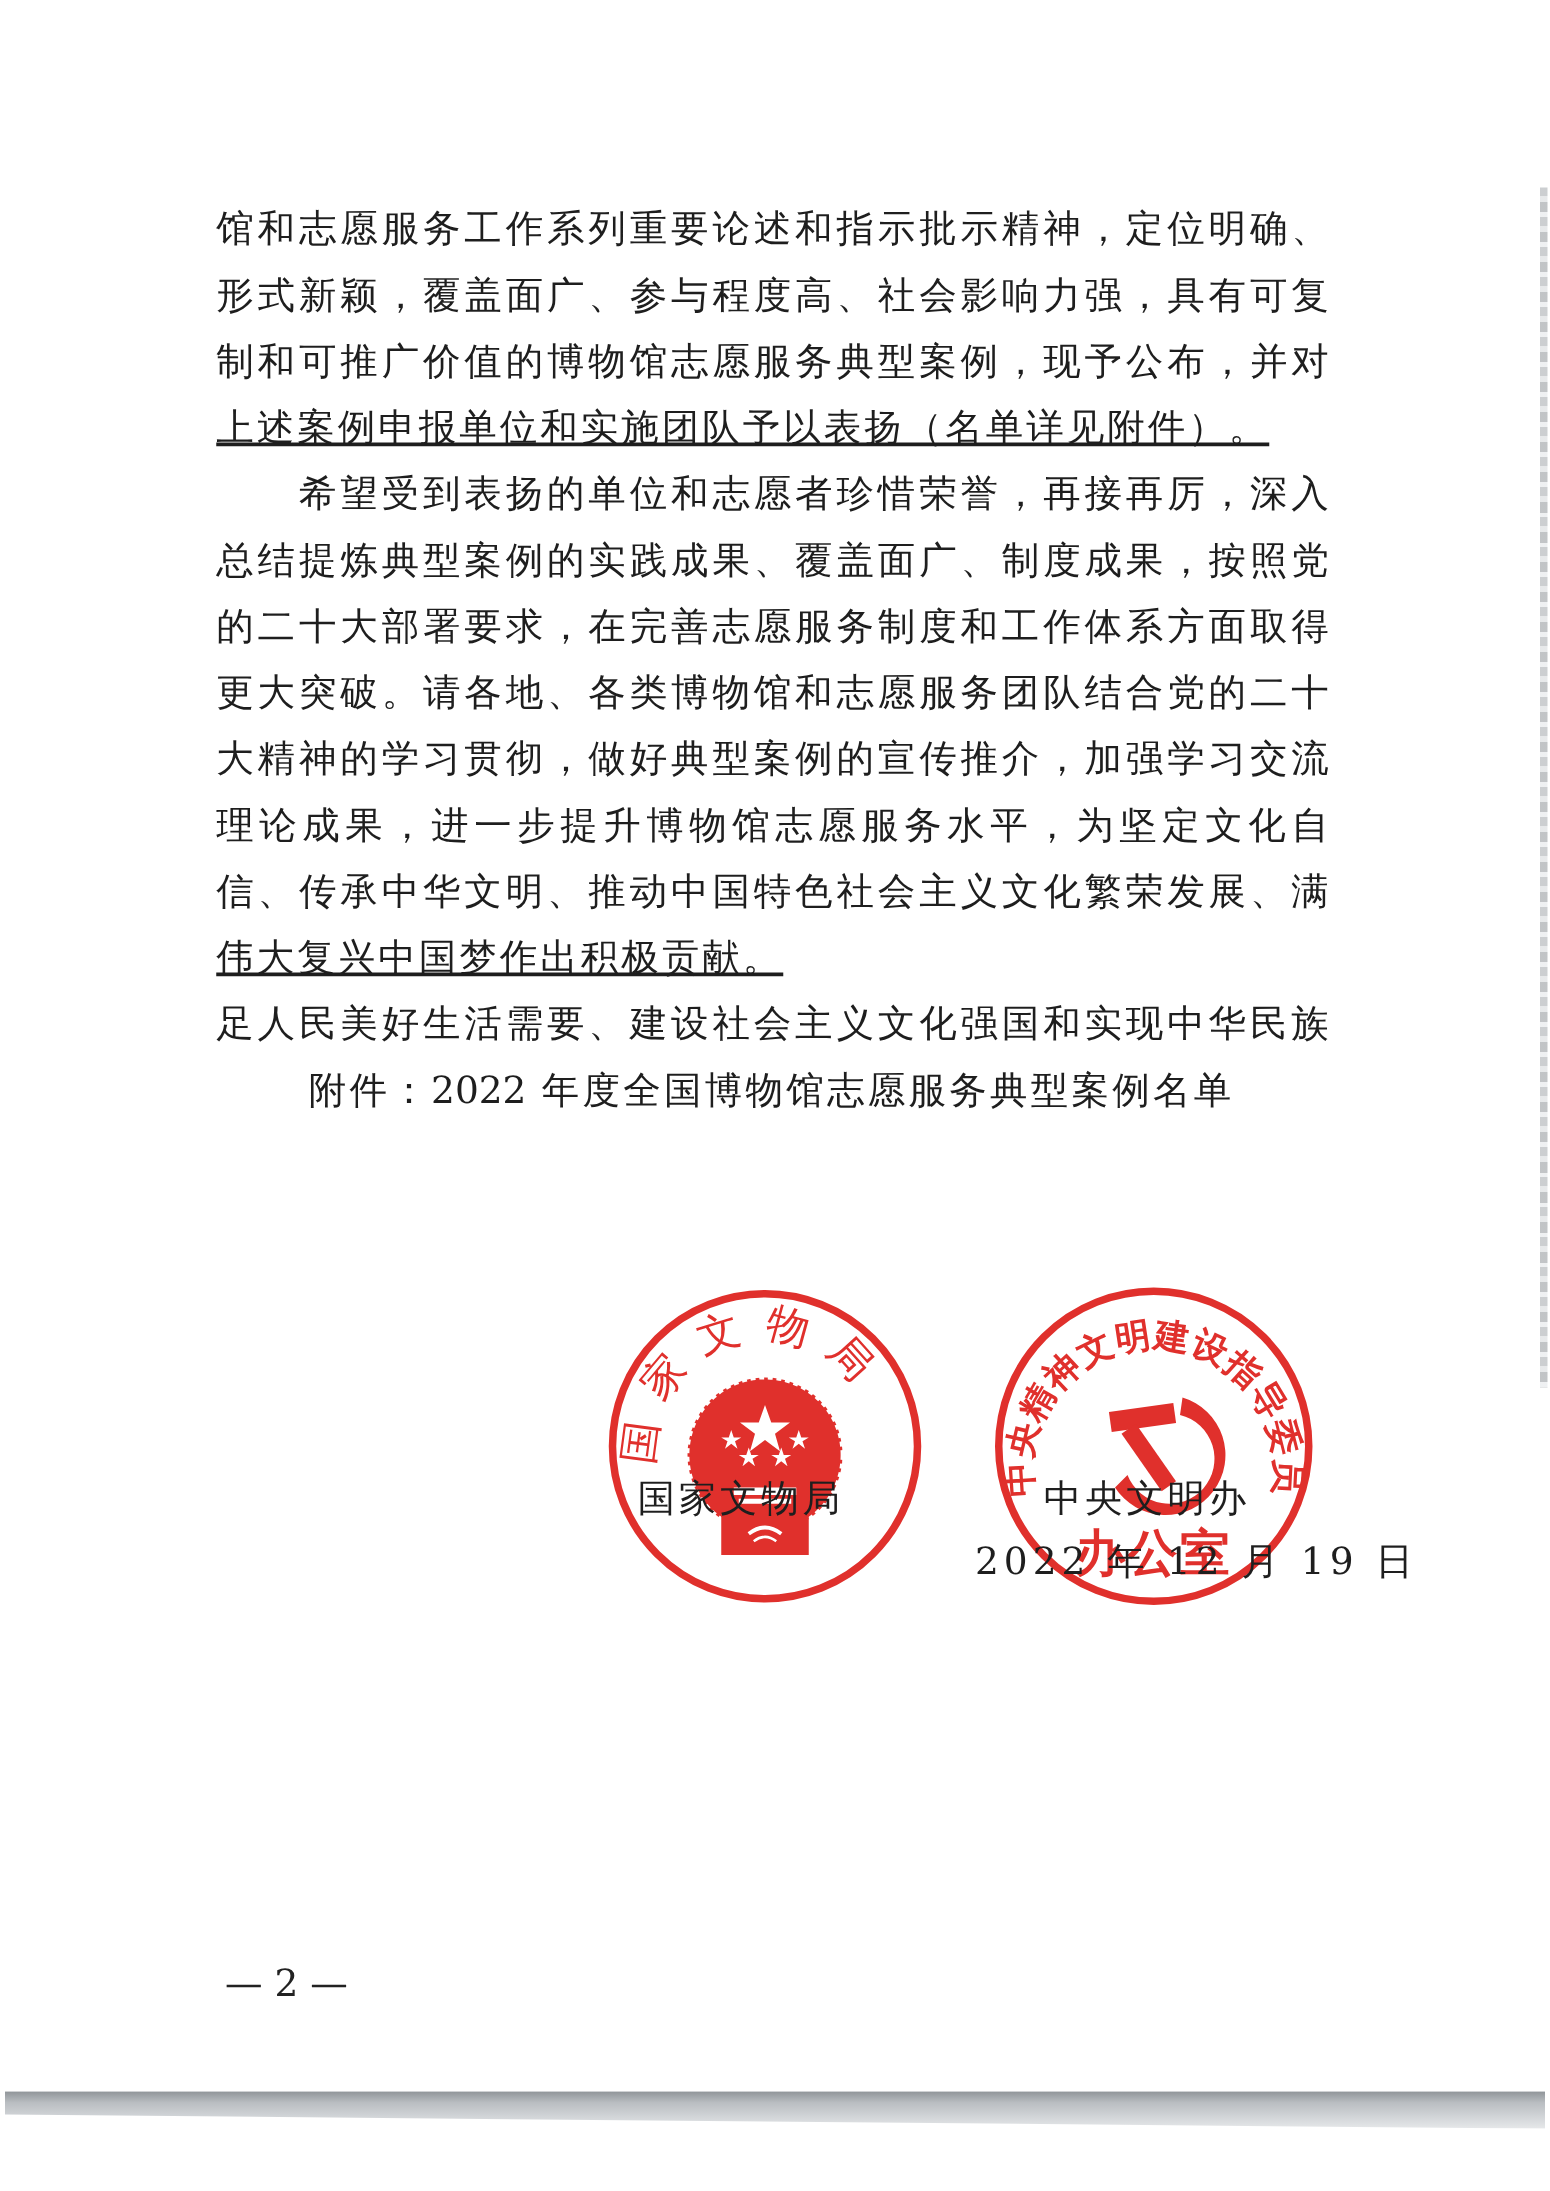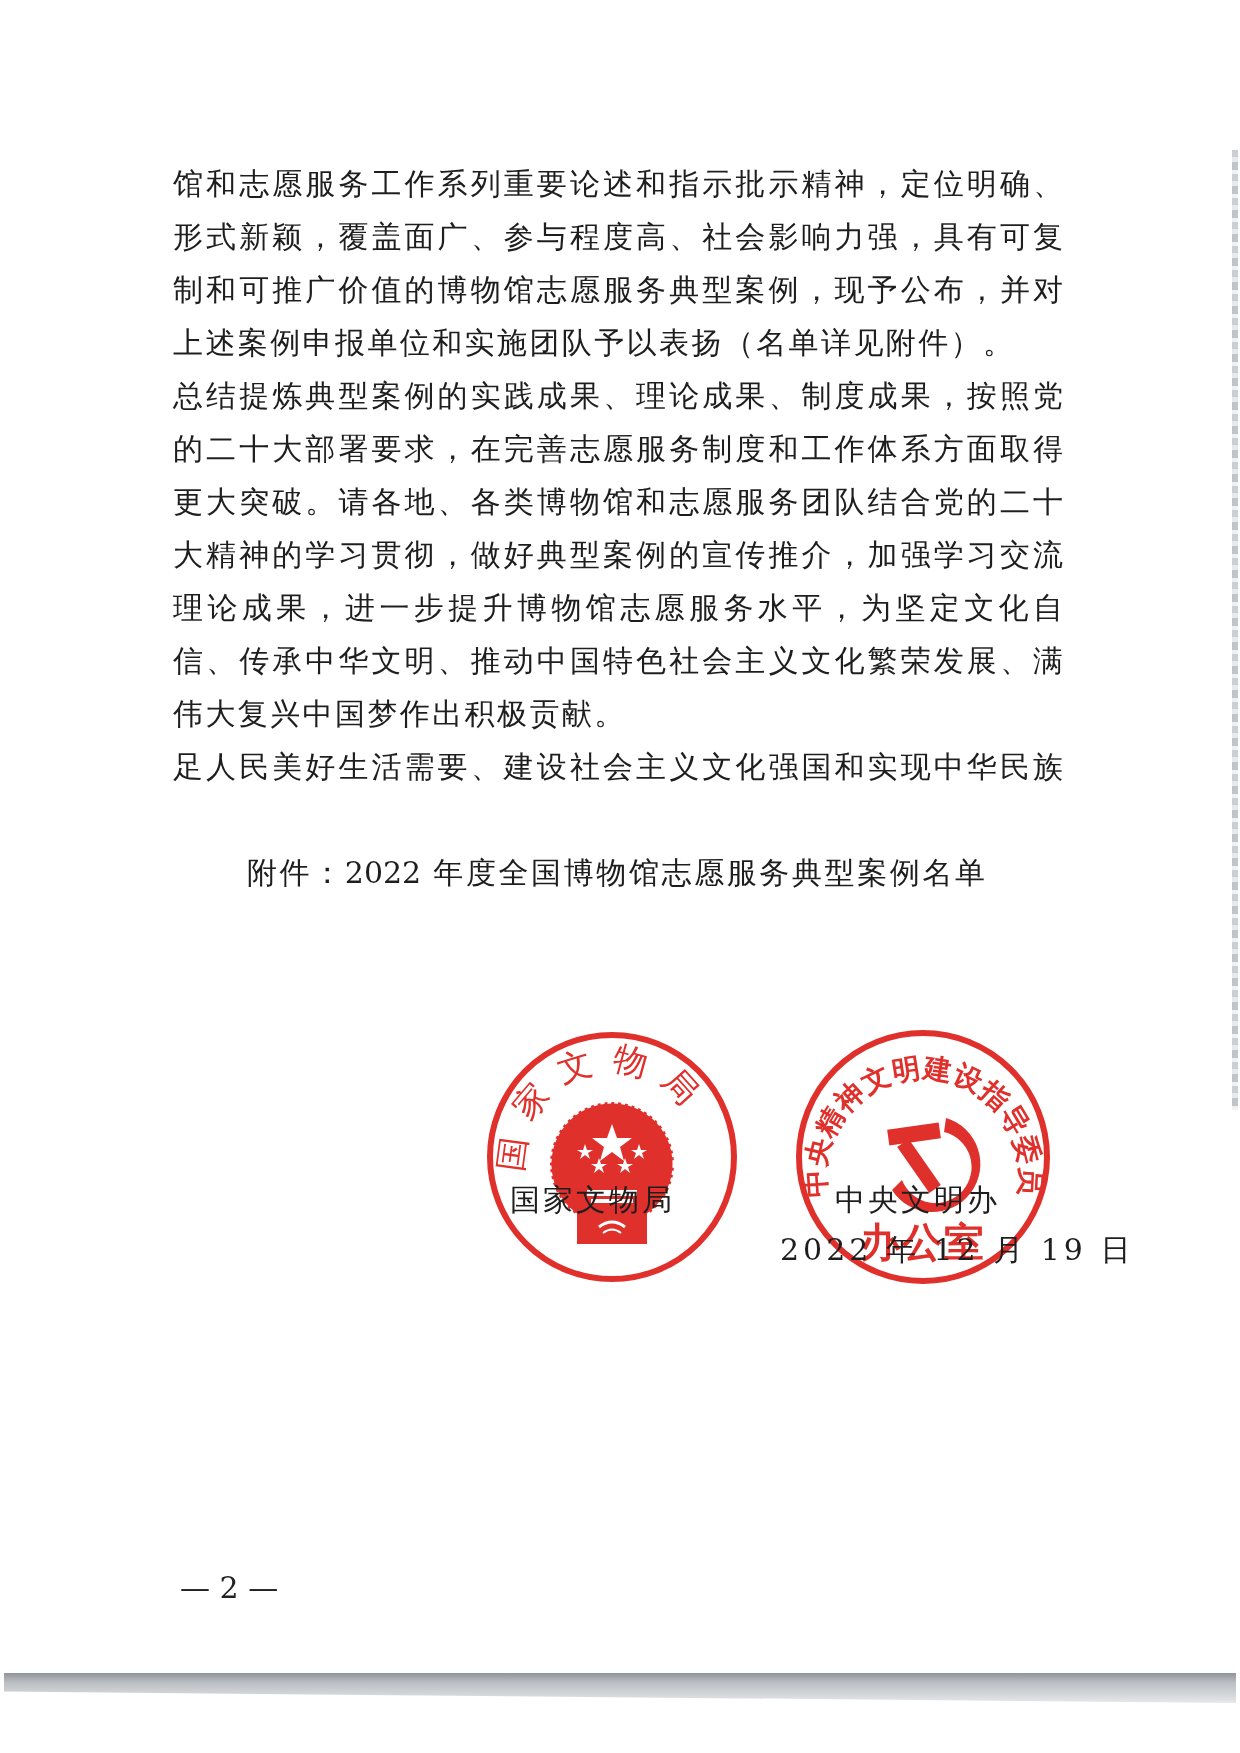--- a/index.html
+++ b/index.html
@@ -33,20 +33,21 @@
       line-height: 42px;
       font-size: 30px;
       white-space: nowrap;
       text-align: justify;
       text-align-last: justify;
       letter-spacing: 0px;
     }
     .line.last {
       text-align-last: left;
       letter-spacing: 2.4px;
+      text-decoration: underline;
     }
     .attachment {
       position: absolute;
       left: 247px;
       top: 850px;
       width: 738px;
       font-size: 30px;
       line-height: 46px;
       white-space: nowrap;
       text-align: justify;
@@ -133,21 +134,22 @@
 </head>
 <body>
 
 <div class="page">
 
   <div class="body-text">
     <div class="line">馆和志愿服务工作系列重要论述和指示批示精神，定位明确、</div>
     <div class="line">形式新颖，覆盖面广、参与程度高、社会影响力强，具有可复</div>
     <div class="line">制和可推广价值的博物馆志愿服务典型案例，现予公布，并对</div>
     <div class="line last">上述案例申报单位和实施团队予以表扬（名单详见附件）。</div>
-    <div class="line">总结提炼典型案例的实践成果、理论成果、制度成果，按照党</div>
+    <div class="line">　　希望受到表扬的单位和志愿者珍惜荣誉，再接再厉，深入</div>
+    <div class="line">总结提炼典型案例的实践成果、覆盖面广、制度成果，按照党</div>
     <div class="line">的二十大部署要求，在完善志愿服务制度和工作体系方面取得</div>
     <div class="line">更大突破。请各地、各类博物馆和志愿服务团队结合党的二十</div>
     <div class="line">大精神的学习贯彻，做好典型案例的宣传推介，加强学习交流</div>
     <div class="line">理论成果，进一步提升博物馆志愿服务水平，为坚定文化自</div>
     <div class="line">信、传承中华文明、推动中国特色社会主义文化繁荣发展、满</div>
     <div class="line last">伟大复兴中国梦作出积极贡献。</div>
     <div class="line">足人民美好生活需要、建设社会主义文化强国和实现中华民族</div>
   </div>
 
   <div class="attachment">附件：2022 年度全国博物馆志愿服务典型案例名单</div>

